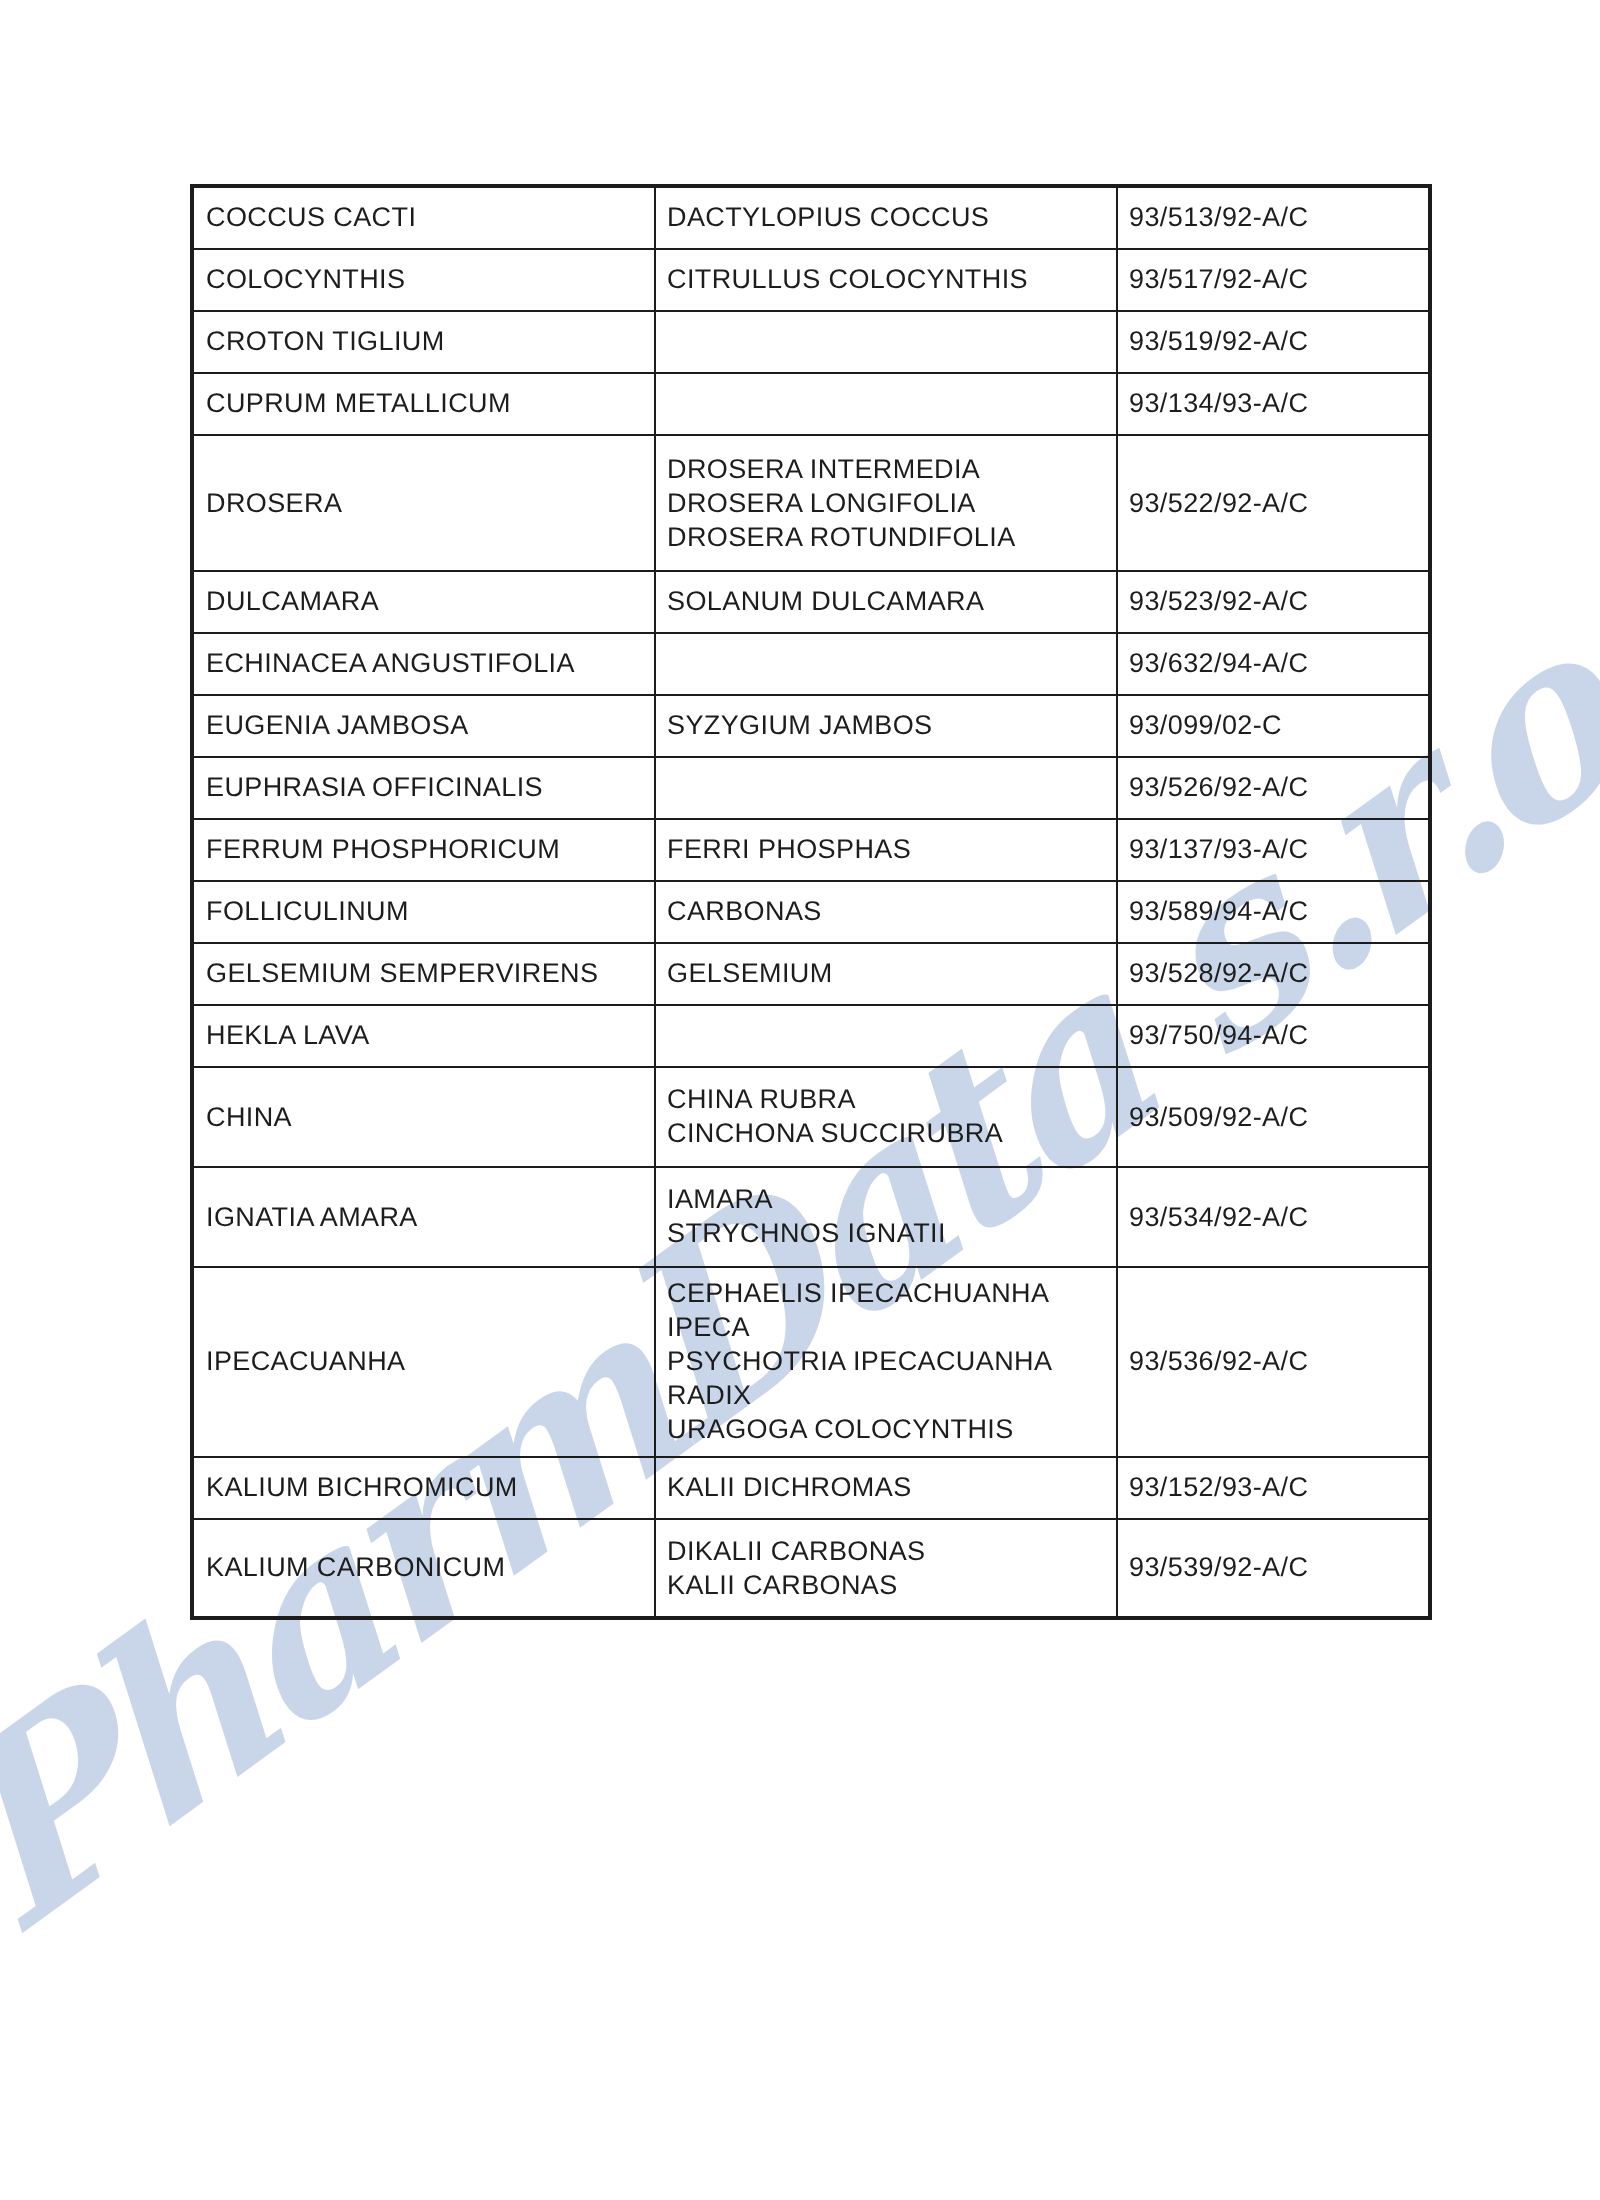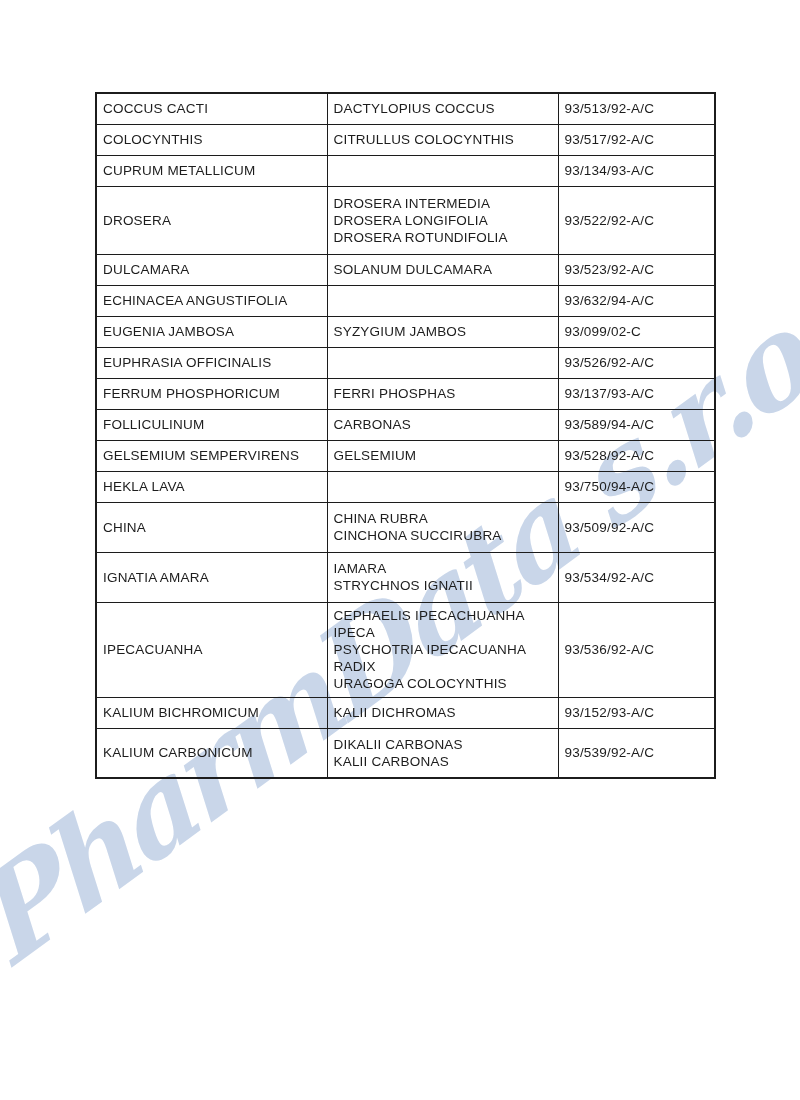--- a/index.html
+++ b/index.html
@@ -92,20 +92,25 @@
           <td class="code">93/513/92-A/C</td>
         </tr>
         <tr class="lines-1">
           <td class="name">COLOCYNTHIS</td>
           <td class="syn">
             <div>CITRULLUS COLOCYNTHIS</div>
           </td>
           <td class="code">93/517/92-A/C</td>
         </tr>
         <tr class="lines-1">
+          <td class="name">CROTON TIGLIUM</td>
+          <td class="syn"></td>
+          <td class="code">93/519/92-A/C</td>
+        </tr>
+        <tr class="lines-1">
           <td class="name">CUPRUM METALLICUM</td>
           <td class="syn"></td>
           <td class="code">93/134/93-A/C</td>
         </tr>
         <tr class="lines-3">
           <td class="name">DROSERA</td>
           <td class="syn">
             <div>DROSERA INTERMEDIA</div>
             <div>DROSERA LONGIFOLIA</div>
             <div>DROSERA ROTUNDIFOLIA</div>

